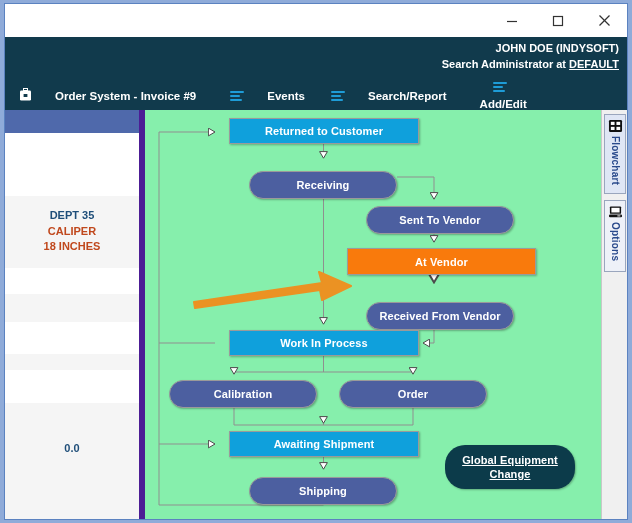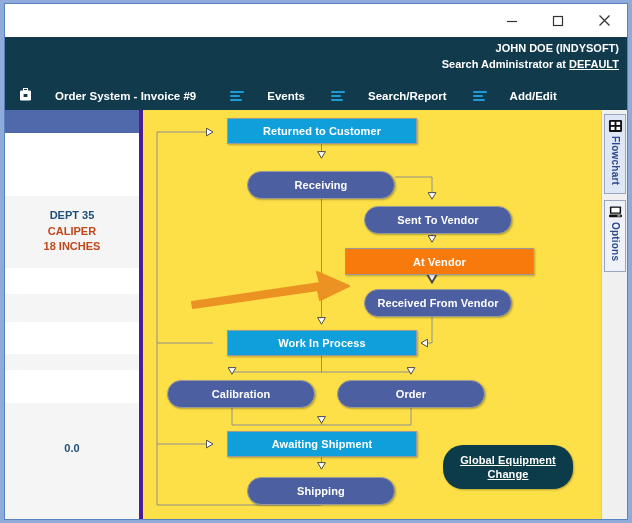--- a/index.html
+++ b/index.html
@@ -34,21 +34,21 @@
 
   
   #menustrip{position:absolute;left:0;top:44px;width:622px;height:29px;
              display:flex;align-items:center;}
   .menu-item{display:flex;align-items:center;height:29px;color:#ffffff;
              font-size:11.5px;font-weight:bold;white-space:nowrap;gap:16px;}
   .menu-item .lbl{margin-left:7px;}
   #mi-order{margin-left:14px;}
   #mi-events{margin-left:34px;}
   #mi-search{margin-left:26px;}
-  #mi-addedit{margin-left:26px;}
+  #mi-addedit{margin-left:26px;flex-direction:column;}
 
   .licon{width:14px;height:12px;position:relative;display:inline-block;}
   .licon i{position:absolute;left:0;height:2px;background:#1e9cd7;border-radius:1px;display:block;}
   .licon i:nth-child(1){top:1px;width:14px;}
   .licon i:nth-child(2){top:5px;width:10px;}
   .licon i:nth-child(3){top:9px;width:12px;}
 
   
   #sidebar{position:absolute;left:0;top:106px;width:134px;height:411px;background:#f6f6f6;}
   .band{position:absolute;left:0;width:134px;}
@@ -66,21 +66,21 @@
            font-size:11px;font-weight:bold;line-height:15.5px;}
   #sb-info .l1{color:#1f4e79;}
   #sb-info .l2{color:#c0481d;}
   #sb-info .l3{color:#c0481d;}
   #sb-info .l4{color:#9b9b9b;font-weight:normal;}
   #sb-zero{position:absolute;left:0;top:332px;width:134px;text-align:center;
            font-size:11px;font-weight:bold;color:#1f4e79;}
 
   
   #canvas{position:absolute;left:134px;top:106px;width:462px;height:411px;
-          background:#fde047;border-left:4px solid #4c1d95;}
+          background:#86efac;border-left:6px solid #4c1d95;}
   #svgwrap{position:absolute;left:0;top:0;width:461px;height:411px;}
 
   
   .node{position:absolute;box-sizing:border-box;display:flex;align-items:center;
         justify-content:center;text-align:center;color:#ffffff;
         font-size:11px;font-weight:bold;letter-spacing:.1px;
         box-shadow:1px 1px 2px rgba(0,0,0,.28);}
   .rect{border:1px solid #9a9a9a;}
   .pill{border-radius:14px;border:1px solid #9a9a9a;}
 
@@ -258,21 +258,21 @@
     </div>
 
     <div class="node pill" style="left:221px;top:96px;width:148px;height:28px;background:#4c5fa0;">
       <span>Sent To Vendor</span>
     </div>
 
     <div class="node rect" style="left:202px;top:138px;width:189px;height:27px;background:#f97a0c;">
       <span>At Vendor</span>
     </div>
 
-    <div class="node pill" style="left:221px;top:179px;width:148px;height:28px;background:#4c5fa0;">
+    <div class="node pill" style="left:221px;top:192px;width:148px;height:28px;background:#4c5fa0;">
       <span>Received From Vendor</span>
     </div>
 
     <div class="node rect" style="left:84px;top:220px;width:190px;height:26px;background:#0fa0dc;">
       <span>Work In Process</span>
     </div>
 
     <div class="node pill" style="left:24px;top:270px;width:148px;height:28px;background:#4c5fa0;">
       <span>Calibration</span>
     </div>

